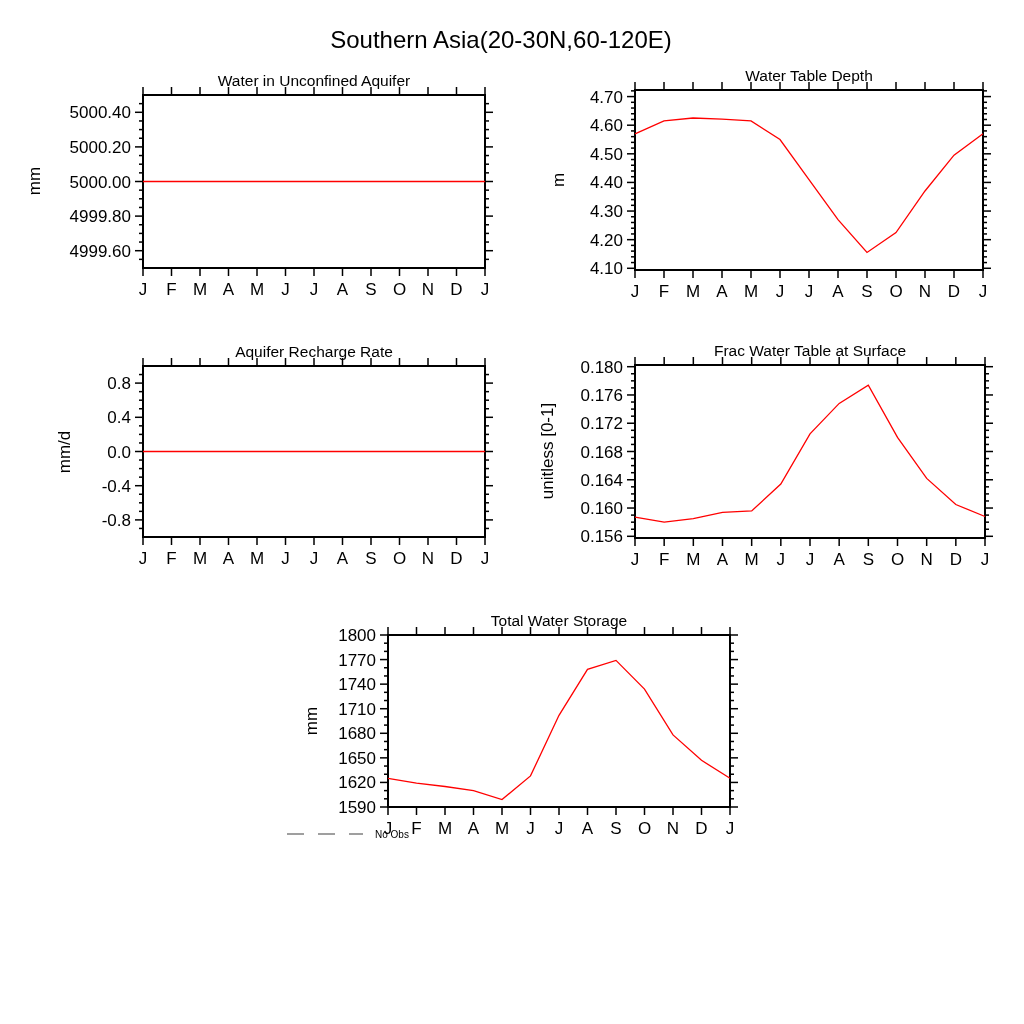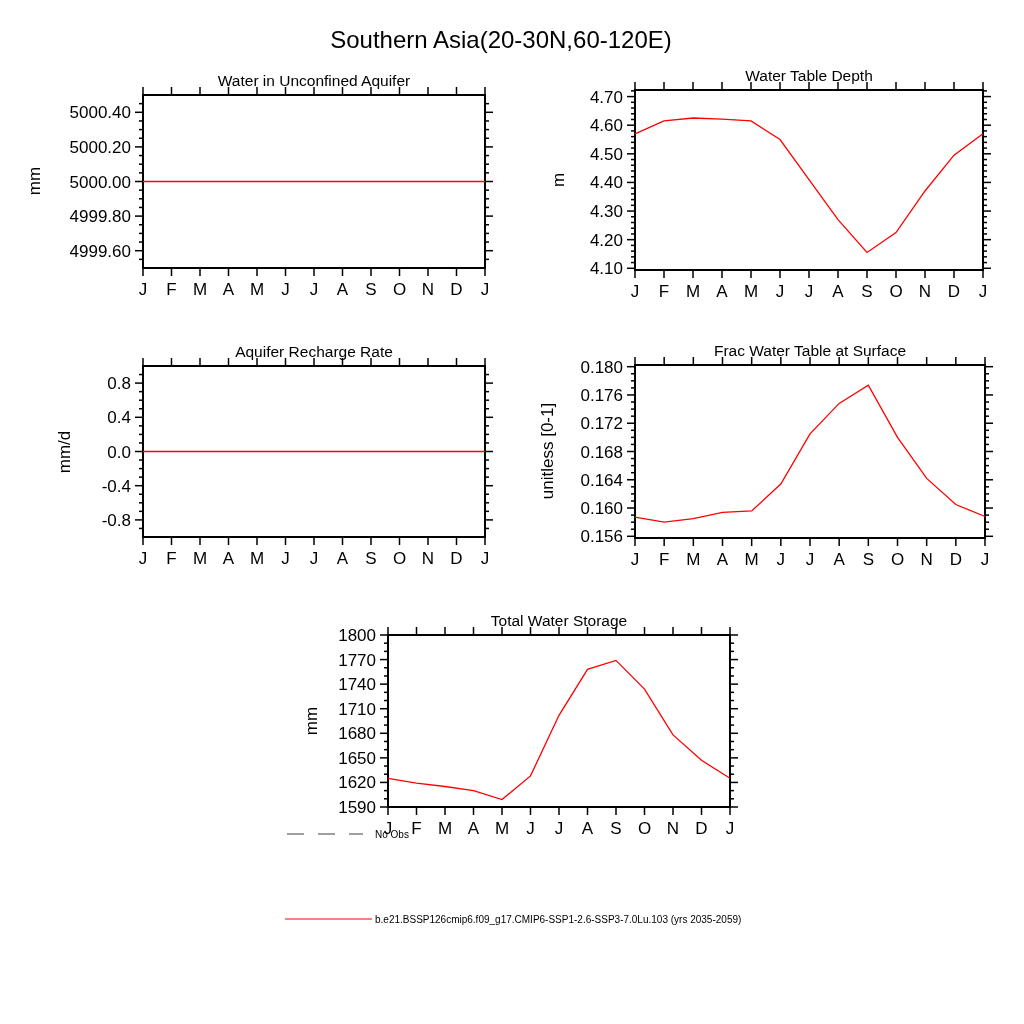--- a/index.html
+++ b/index.html
@@ -516,20 +516,14 @@
       </g>
     </svg>
 
   <div class="legend-row" id="legend-no-obs">
     <svg class="legend-swatch" viewBox="0 0 88 12">
       <line x1="2" y1="6" x2="78" y2="6" stroke="#808080" stroke-width="1.6" stroke-dasharray="17 14"></line>
     </svg>
     <span class="legend-label">No Obs</span>
   </div>
 
-  <div class="legend-row" id="legend-case">
-    <svg class="legend-swatch" viewBox="0 0 88 12">
-      <line x1="0" y1="6" x2="87" y2="6" stroke="#FF0000" stroke-width="1"></line>
-    </svg>
-    <span class="legend-label">b.e21.BSSP126cmip6.f09_g17.CMIP6-SSP1-2.6-SSP3-7.0Lu.103 (yrs 2035-2059)</span>
-  </div>
 
 </div>
 
 </body></html>

